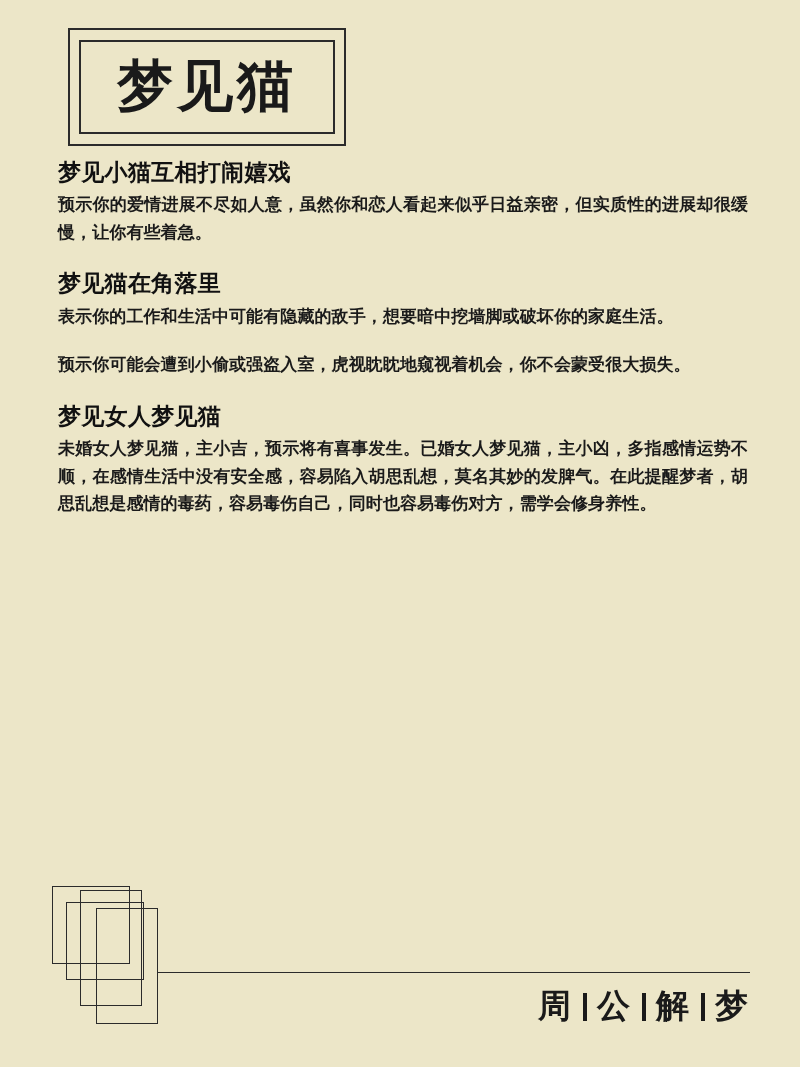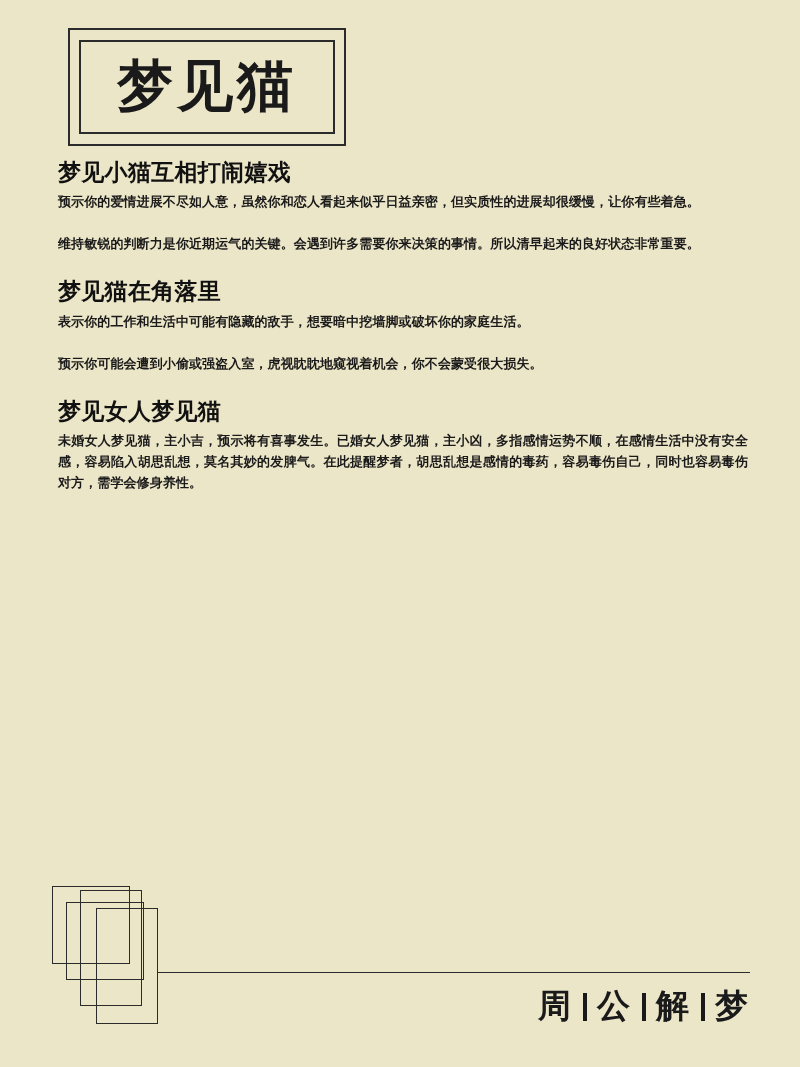--- a/index.html
+++ b/index.html
@@ -80,21 +80,21 @@
   }
   .entry-heading {
     font-size: 23px;
     font-weight: bold;
     line-height: 1.45;
     letter-spacing: 0.3px;
     color: #111;
     margin-bottom: 2px;
   }
   .entry-body {
-    font-size: 13px;
+    font-size: 17px;
     font-weight: bold;
     line-height: 1.62;
     letter-spacing: 0.1px;
     color: #1a1a1a;
     text-align: justify;
     text-justify: inter-ideograph;
   }
 
   
   .footer {
@@ -157,21 +157,20 @@
 
   <div class="content">
 
     <div class="entry">
       <div class="entry-heading">梦见小猫互相打闹嬉戏</div>
       <div class="entry-body">预示你的爱情进展不尽如人意，虽然你和恋人看起来似乎日益亲密，但实质性的进展却很缓慢，让你有些着急。</div>
     </div>
 
 
     <div class="entry">
-      <div class="entry-body">维持敏锐的判断力是你近期运气的关键。会遇到许多需要你来决策的事情。所以清早起来的良好状态非常重要。</div>
     </div>
 
 
     <div class="entry">
       <div class="entry-heading">梦见猫在角落里</div>
       <div class="entry-body">表示你的工作和生活中可能有隐藏的敌手，想要暗中挖墙脚或破坏你的家庭生活。</div>
     </div>
 
     <div class="entry">
       <div class="entry-body">预示你可能会遭到小偷或强盗入室，虎视眈眈地窥视着机会，你不会蒙受很大损失。</div>

